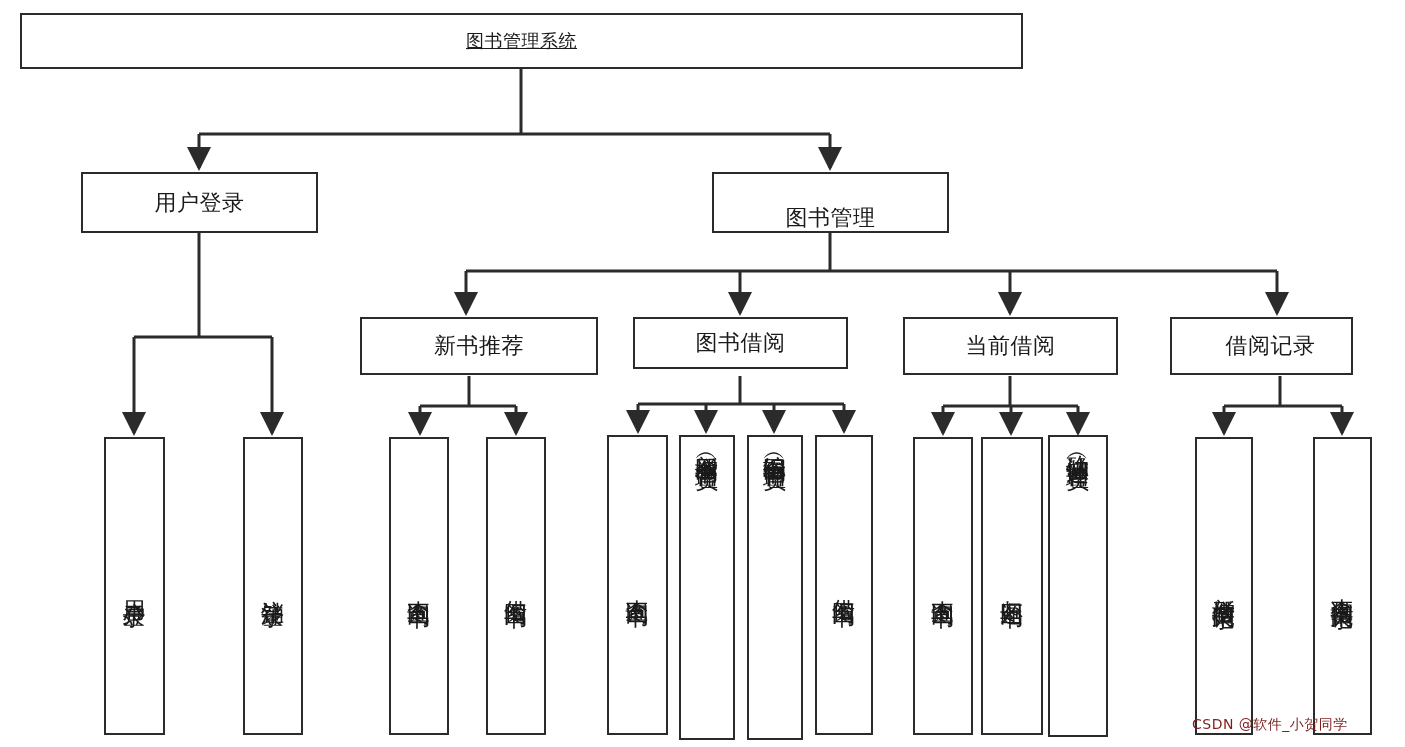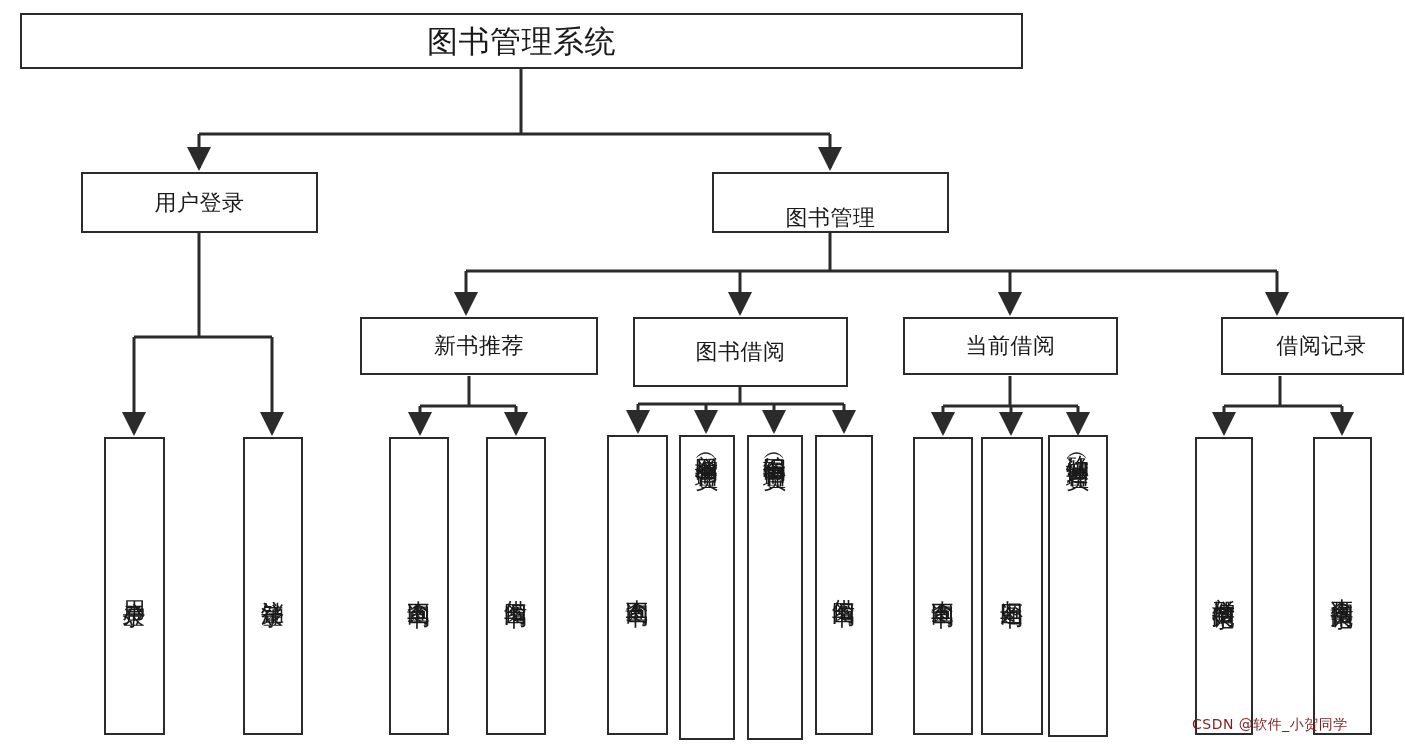--- a/index.html
+++ b/index.html
@@ -42,21 +42,22 @@
     line-height: 1.18;
     color: #1a1a1a;
   }
   
   .node.h .label {
     font-size: 22px;
     letter-spacing: 0.5px;
     white-space: nowrap;
   }
   .node.root .label {
-    font-size: 31px;
+    font-size: 18px;
+    text-decoration: underline;
   }
   
   .node.v {
     align-items: flex-start;
     padding-top: 0;
   }
   .node.v .label {
     writing-mode: vertical-rl;
     text-orientation: upright;
     font-size: 23px;
@@ -143,29 +144,29 @@
   </div>
 
   <div class="node h" style="left:712px; top:172px; width:237px; height:61px;align-items:flex-end;">
     <span class="label">图书管理</span>
   </div>
 
   <div class="node h" style="left:360px; top:317px; width:238px; height:58px;">
     <span class="label">新书推荐</span>
   </div>
 
-  <div class="node h" style="left:633px; top:317px; width:215px; height:70px;">
+  <div class="node h" style="left:633px; top:317px; width:215px; height:52px;">
     <span class="label">图书借阅</span>
   </div>
 
   <div class="node h" style="left:903px; top:317px; width:215px; height:58px;">
     <span class="label">当前借阅</span>
   </div>
 
-  <div class="node h" style="left:1221px; top:317px; width:183px; height:58px;padding-left:18px;">
+  <div class="node h" style="left:1170px; top:317px; width:183px; height:58px;padding-left:18px;">
     <span class="label">借阅记录</span>
   </div>
 
   <div class="node v center-v" style="left:104px; top:437px; width:61px; height:298px;">
     <span class="label">用户登录</span>
   </div>
 
   <div class="node v center-v" style="left:243px; top:437px; width:60px; height:298px;">
     <span class="label">注销登录</span>
   </div>

